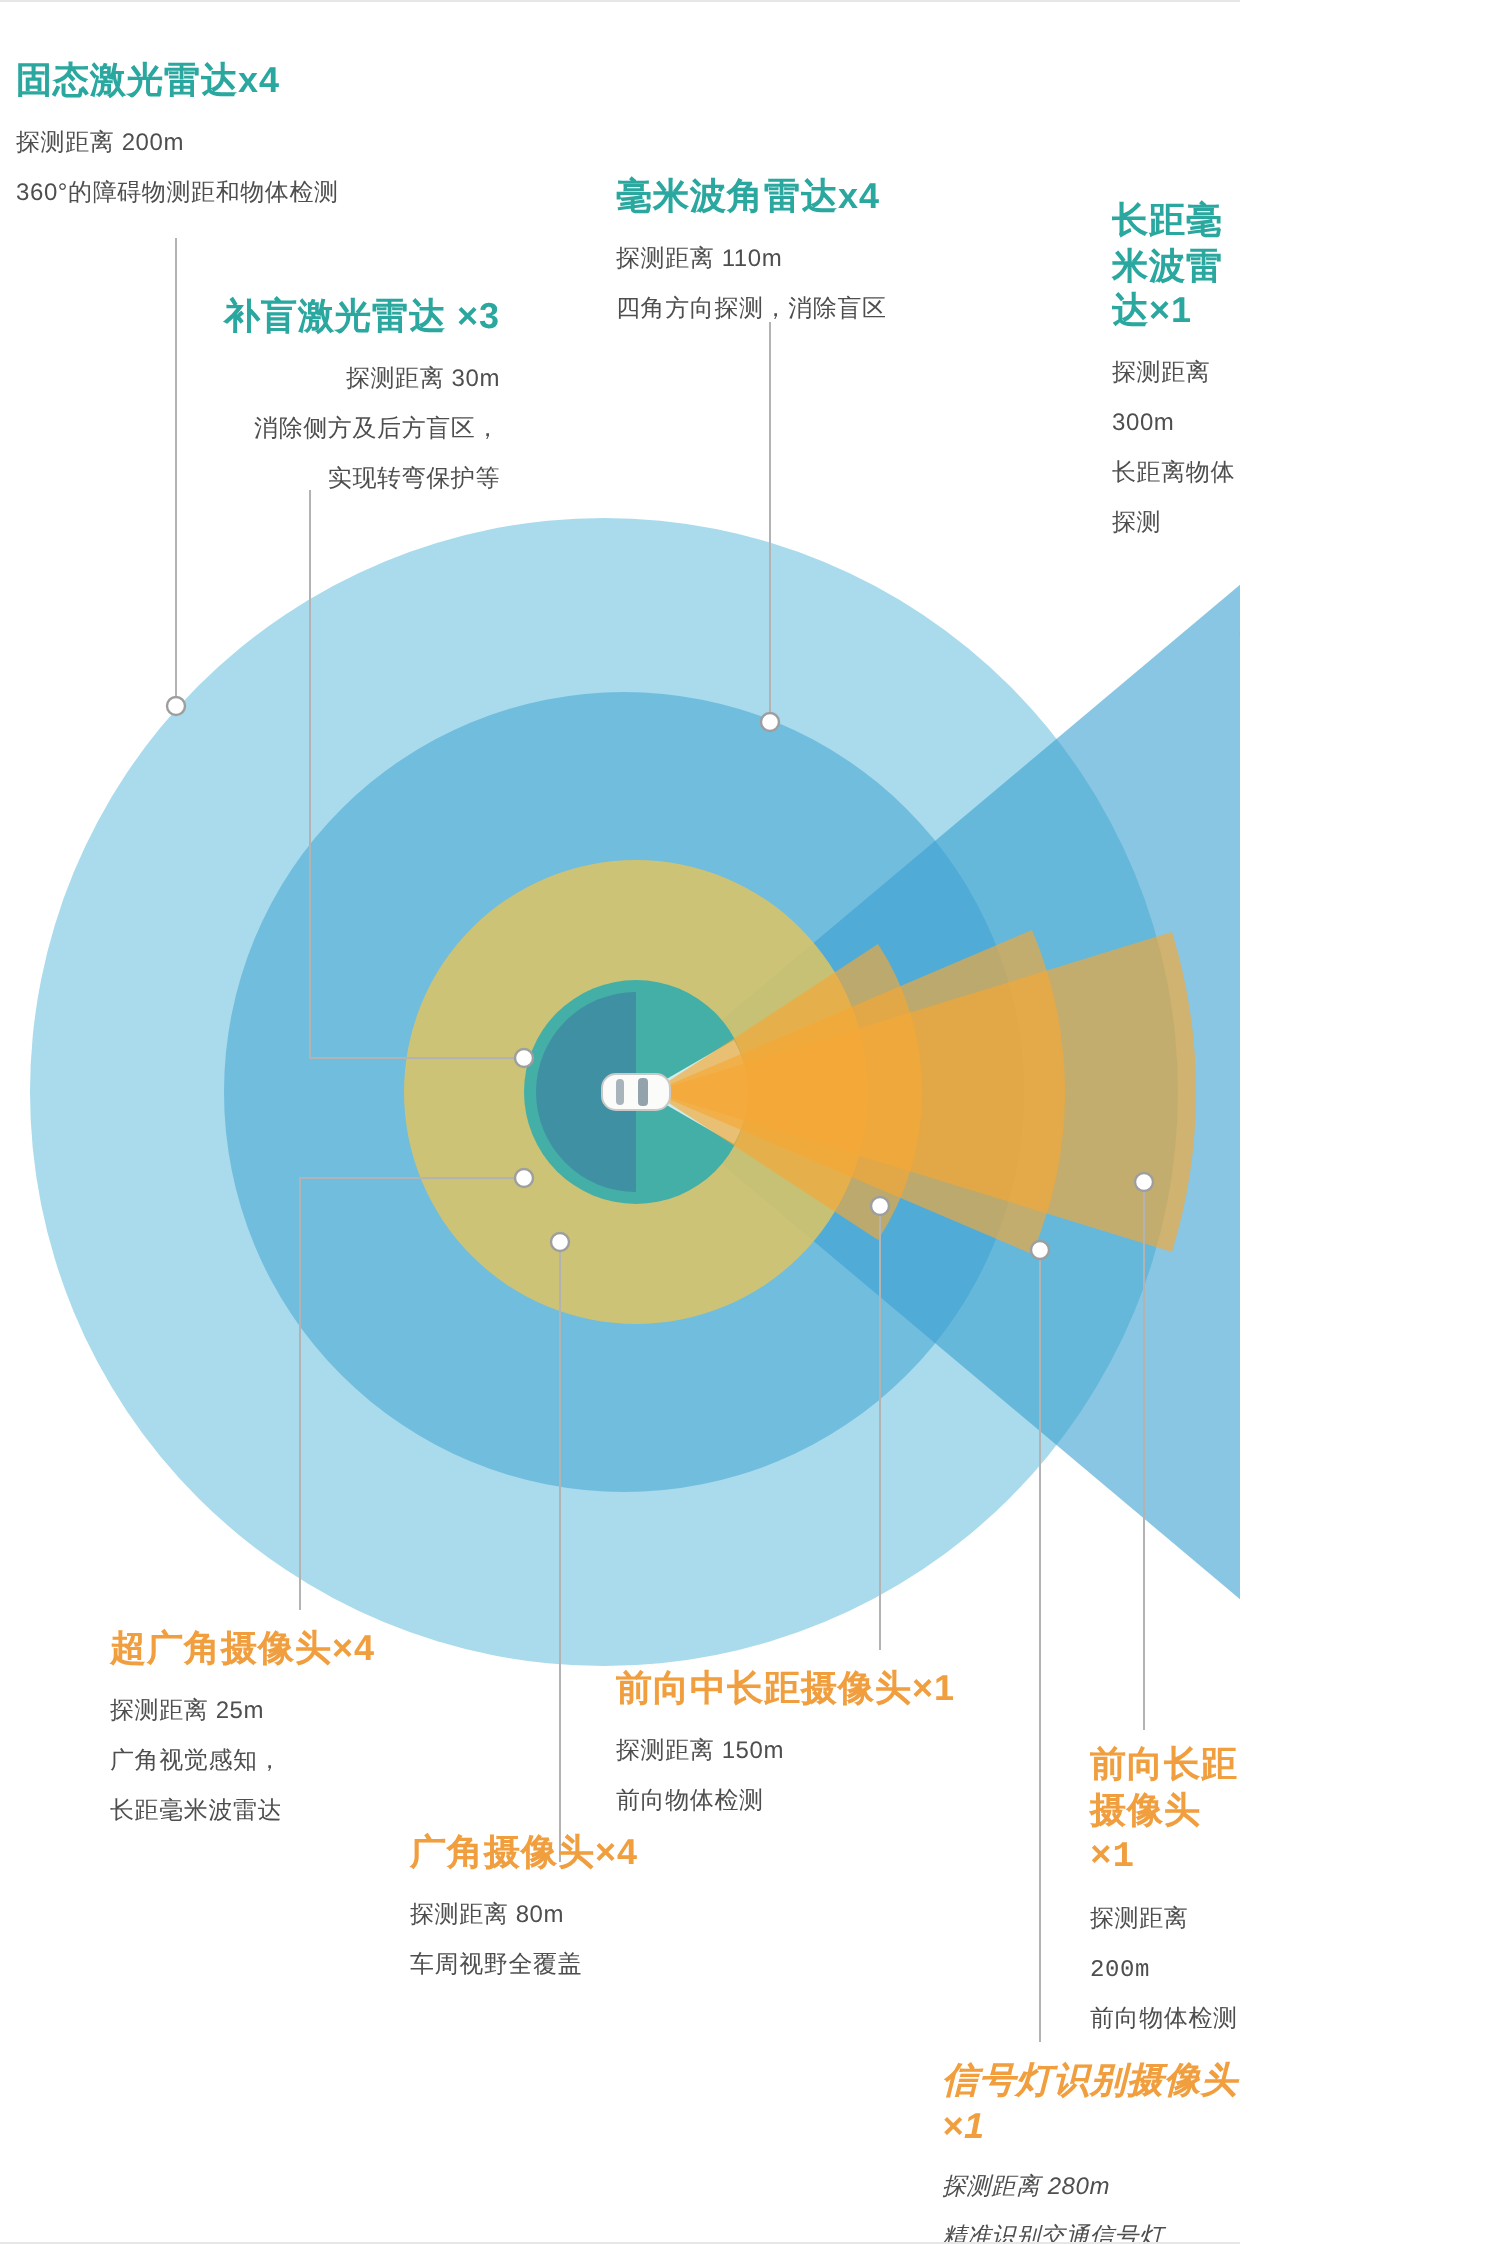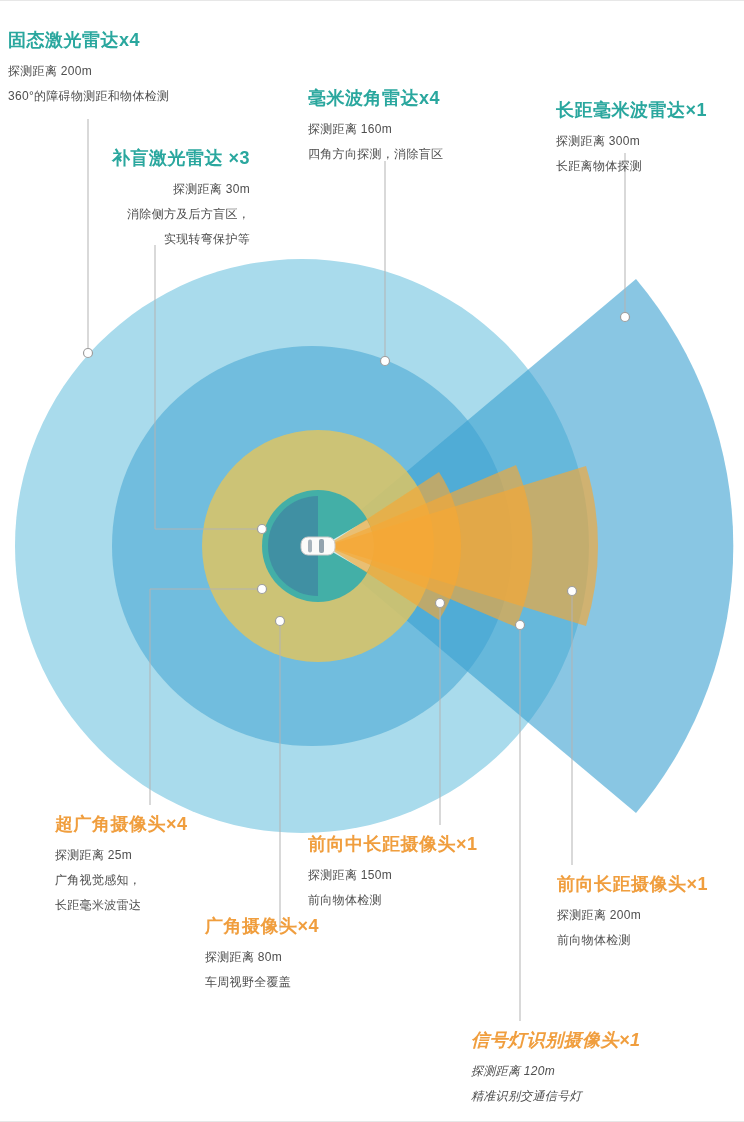--- a/index.html
+++ b/index.html
@@ -1,18 +1,18 @@
 <!DOCTYPE html>
 <html style="--teal: #2aa79e; --orange: #f09e3e; --text: #4e4e4e; --blue_light: #a9dbec; --blue_mid: rgba(58,160,208,0.5); --blue_fan: rgba(58,160,208,0.6); --yellow: rgba(220,196,100,0.85); --teal_circle: #43afa7; --rear_dark: rgba(62,118,160,0.55); --orange_fan: rgba(246,168,52,0.65); --leader: #b3b3b3;"><head>
 <meta charset="utf-8">
 <style>
   html,body{margin:0;padding:0;background:#fff;}
   .page{
     position:relative;
-    width:744px;height:1122px;
+    width:620px;height:1122px;
     background:#fff;
     border-top:1px solid #e7e7e7;
     border-bottom:1px solid #e7e7e7;
     box-sizing:border-box;
     overflow:hidden;
     font-family:"Liberation Sans", sans-serif;
   }
   .diagram-svg{position:absolute;left:0;top:0;}
   .label{position:absolute;}
   .label h3{
@@ -104,21 +104,21 @@
 
   <div class="label teal" style="left:112px; top:146px;text-align:right;">
     <h3>补盲激光雷达 ×3</h3>
     <p>探测距离 30m</p>
     <p>消除侧方及后方盲区，</p>
     <p>实现转弯保护等</p>
   </div>
 
   <div class="label teal" style="left:308px; top:86px;">
     <h3>毫米波角雷达x4</h3>
-    <p>探测距离 160m</p>
+    <p>探测距离 110m</p>
     <p>四角方向探测，消除盲区</p>
   </div>
 
   <div class="label teal" style="left:556px; top:78px;margin-top:20px;">
     <h3>长距毫米波雷达×1</h3>
     <p>探测距离 300m</p>
     <p>长距离物体探测</p>
   </div>
 
   <div class="label orange" style="left:55px; top:812px;">
@@ -133,25 +133,25 @@
     <p>探测距离 80m</p>
     <p>车周视野全覆盖</p>
   </div>
 
   <div class="label orange" style="left:308px; top:832px;">
     <h3>前向中长距摄像头×1</h3>
     <p>探测距离 150m</p>
     <p>前向物体检测</p>
   </div>
 
-  <div class="label orange" style="left:557px; top:872px;">
+  <div class="label orange" style="left:545px; top:872px;font-family:Liberation Mono, monospace;">
     <h3>前向长距摄像头×1</h3>
     <p>探测距离 200m</p>
     <p>前向物体检测</p>
   </div>
 
   <div class="label orange" style="left:471px; top:1028px;font-style:italic;">
     <h3>信号灯识别摄像头×1</h3>
-    <p>探测距离 120m</p>
+    <p>探测距离 280m</p>
     <p>精准识别交通信号灯</p>
   </div>
 
 </div>
 
 </body></html>

